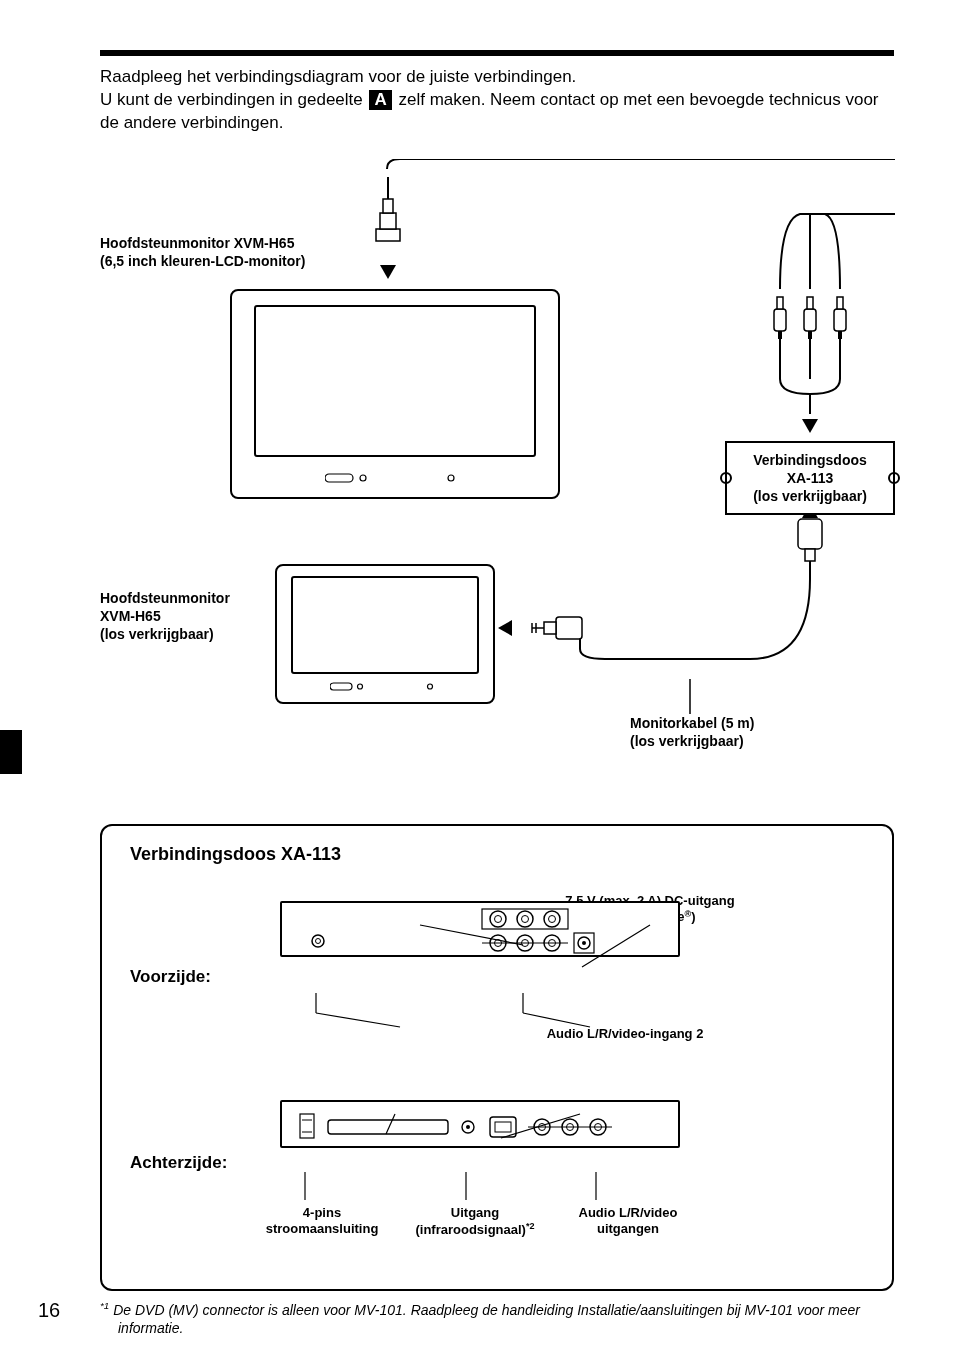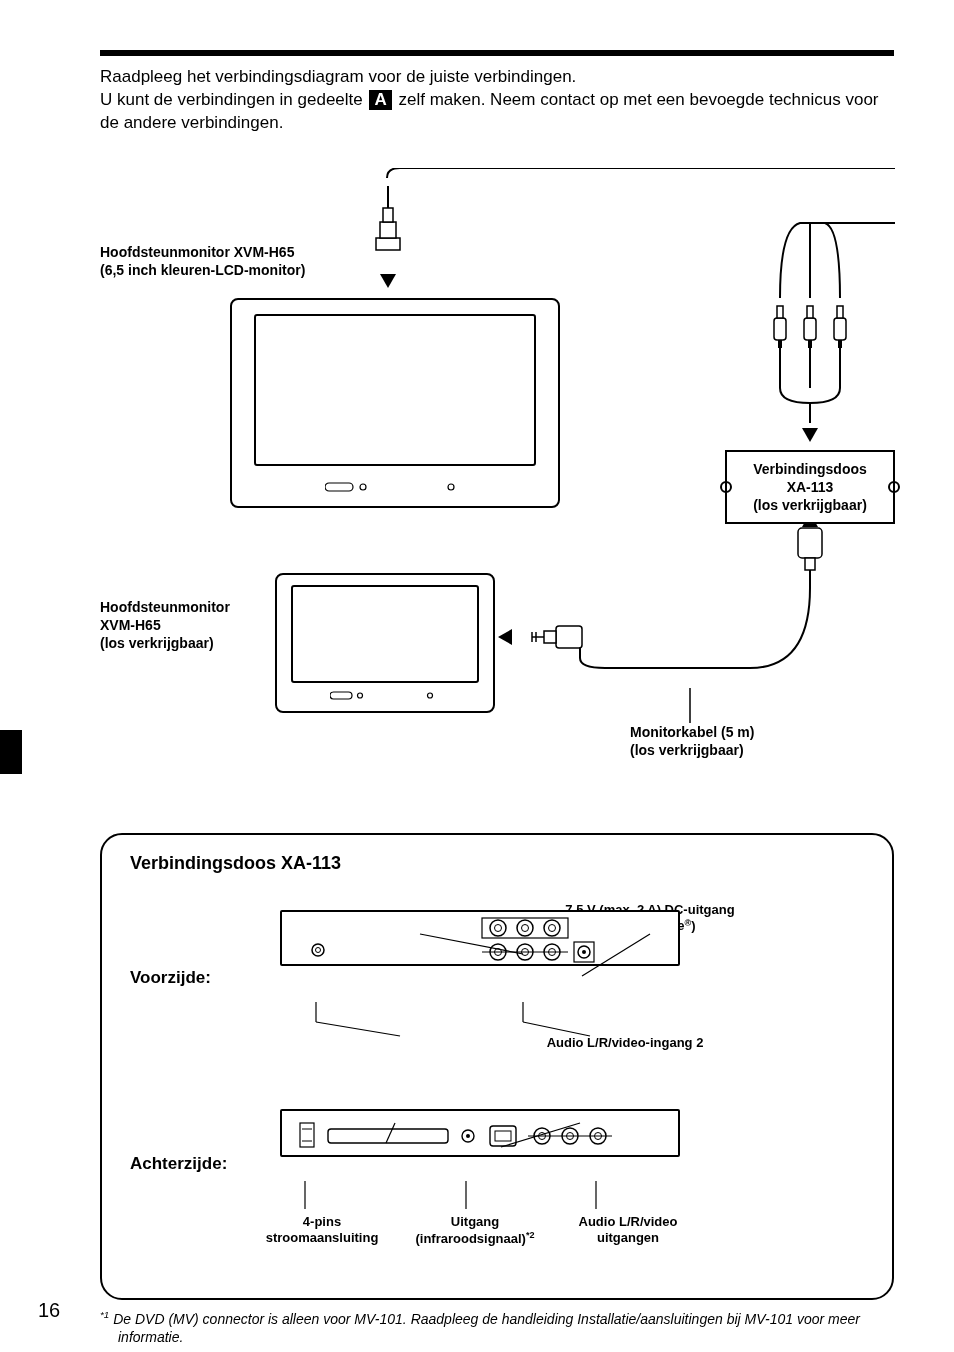--- a/index.html
+++ b/index.html
@@ -21,21 +21,21 @@
     margin-bottom: 10px;
   }
   h1 {
     font-size: 32px;
     font-weight: bold;
     margin-bottom: 12px;
   }
   .intro {
     font-size: 17px;
     line-height: 1.35;
-    margin-bottom: 33px;
+    margin-bottom: 24px;
   }
   .abox {
     display: inline-block;
     background: #000;
     color: #fff;
     font-weight: bold;
     padding: 0 5px;
     margin: 0 2px;
     line-height: 1.2;
   }
@@ -97,34 +97,35 @@
   .arrow-left {
     position: absolute;
     width: 0; height: 0;
     border-top: 8px solid transparent;
     border-bottom: 8px solid transparent;
     border-right: 14px solid #000;
   }
   
   .detail-box {
     border: 2px solid #000;
-    border-radius: 22px;
+    border-radius: 12px;
     padding: 18px 28px 24px 28px;
     position: relative;
     margin-top: 25px;
   }
   .detail-title {
     font-size: 18px;
     font-weight: bold;
     margin-bottom: 18px;
   }
   .side-label {
     font-size: 17px;
     font-weight: bold;
     position: absolute;
+    margin-top: 8px;
   }
   .panel-row {
     position: relative;
     margin-left: 150px;
   }
   .panel-lbl {
     position: absolute;
     font-size: 13px;
     font-weight: bold;
     text-align: center;

